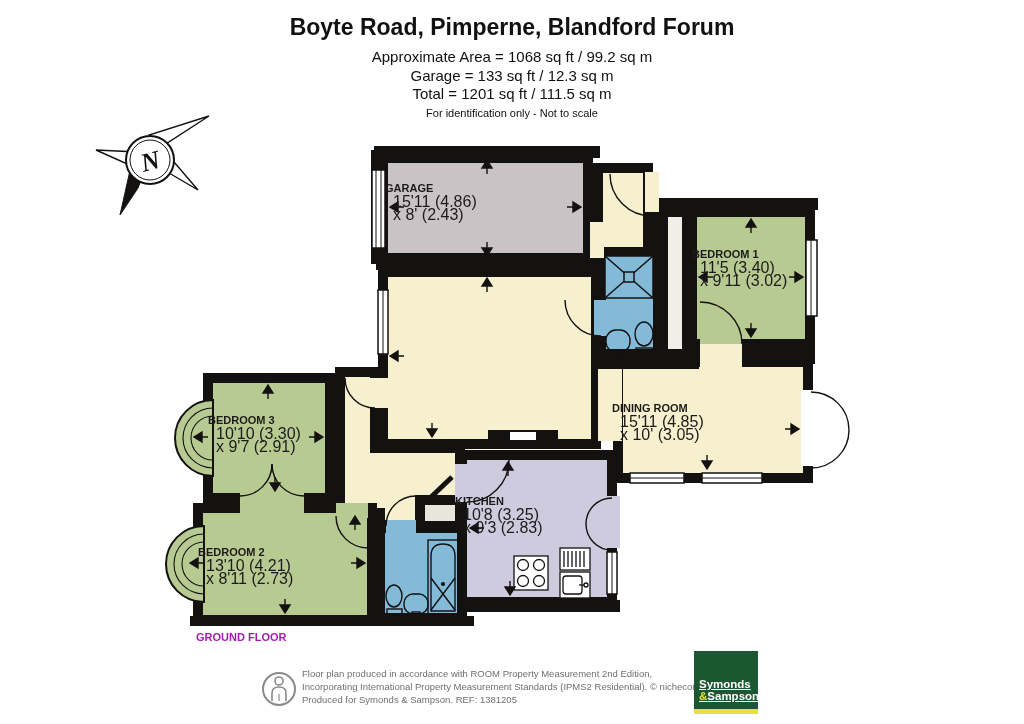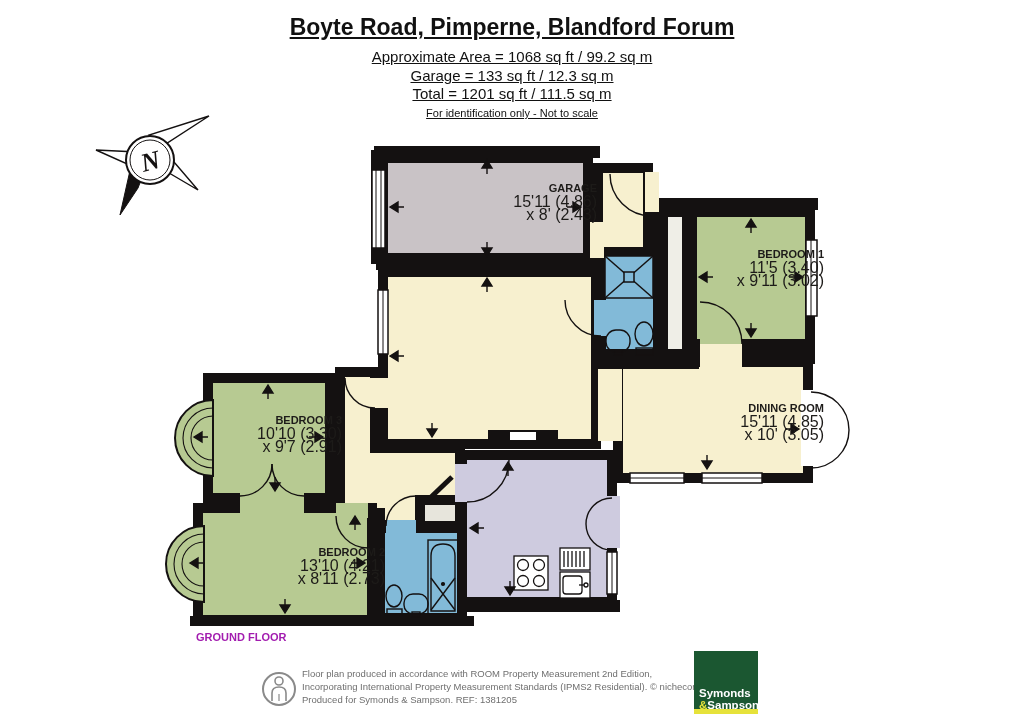--- a/index.html
+++ b/index.html
@@ -1,30 +1,30 @@
 <!DOCTYPE html>
 <html><head>
 <meta charset="utf-8">
 <style>
   html,body{margin:0;padding:0;background:#ffffff;}
   #stage{position:relative;width:1024px;height:724px;background:#ffffff;overflow:hidden;
          font-family:"Liberation Sans",sans-serif;}
-  .hdr{position:absolute;left:0;right:0;text-align:center;color:#111;text-decoration:underline;}
+  .hdr{position:absolute;left:0;right:0;text-align:center;color:#111;}
   #title{top:14px;font-size:23px;font-weight:bold;}
   .area-line{font-size:15px;}
   #al1{top:48px}#al2{top:67px}#al3{top:85px}
   #disclaimer{top:107px;font-size:11px;}
   #plan-svg{position:absolute;left:0;top:0;}
-  .room-label{position:absolute;text-align:right;color:#1d1b19;pointer-events:none;padding-left:12px;}
+  .room-label{position:absolute;text-align:left;color:#1d1b19;pointer-events:none;}
   .room-label .rn{display:block;font-weight:bold;font-size:11px;line-height:13px;}
   .room-label .rd{display:block;font-size:16px;line-height:13px;margin-left:8px;}
   #ground-floor{position:absolute;left:196px;top:631px;font-size:11px;font-weight:bold;color:#a21caf;}
   #footer-text{position:absolute;left:302px;top:667px;width:430px;color:#6f6f6f;font-size:9.5px;line-height:13px;}
   #logo{position:absolute;left:694px;top:651px;width:64px;height:63px;background:#1b5731;}
-  #logo .lg-txt{position:absolute;left:5px;bottom:3px;color:#fff;font-size:11.5px;line-height:12px;font-weight:bold;letter-spacing:0;}
+  #logo .lg-txt{position:absolute;left:5px;bottom:12px;color:#fff;font-size:11.5px;line-height:12px;font-weight:bold;letter-spacing:0;text-decoration:underline;}
   #logo .amp{color:#e6e23a;}
   #logo .bar{position:absolute;left:0;right:0;bottom:0;height:5px;background:#e6e23a;}
 </style>
 </head>
 <body>
 
 <div id="stage">
 
   <div id="title" class="hdr">Boyte Road, Pimperne, Blandford Forum</div>
   <div id="al1" class="hdr area-line">Approximate Area = 1068 sq ft / 99.2 sq m</div>
@@ -272,20 +272,25 @@
   <div class="room-label" style="left:208px;top:414px;width:122px;">
     <span class="rn">BEDROOM 3</span>
     <span class="rd">10'10 (3.30)</span>
     <span class="rd">x 9'7 (2.91)</span>
   </div>
   <div class="room-label" style="left:198px;top:546px;width:175px;">
     <span class="rn">BEDROOM 2</span>
     <span class="rd">13'10 (4.21)</span>
     <span class="rd">x 8'11 (2.73)</span>
   </div>
+  <div class="room-label" style="left:455px;top:495px;width:150px;">
+    <span class="rn">KITCHEN</span>
+    <span class="rd">10'8 (3.25)</span>
+    <span class="rd">x 9'3 (2.83)</span>
+  </div>
 
   <div id="ground-floor">GROUND FLOOR</div>
 
   <div id="footer-text">
     <div>Floor plan produced in accordance with ROOM Property Measurement 2nd Edition,</div>
     <div>Incorporating International Property Measurement Standards (IPMS2 Residential).    © nichecom 2025.</div>
     <div>Produced for Symonds &amp; Sampson.    REF: 1381205</div>
   </div>
 
   <div id="logo">

